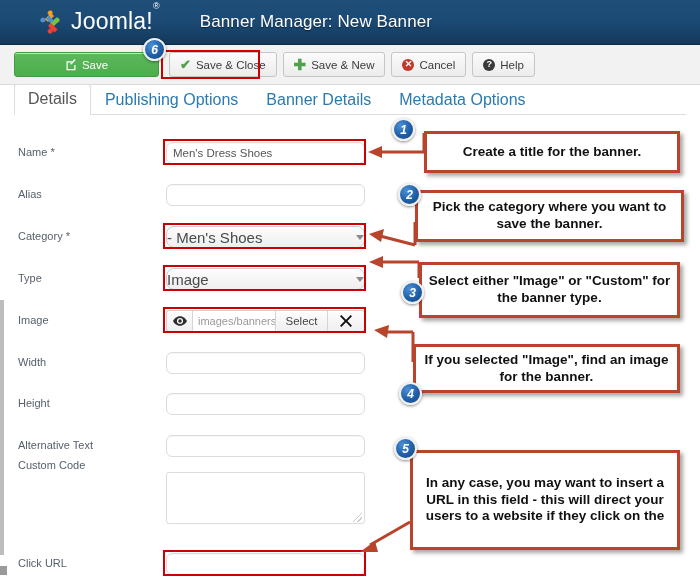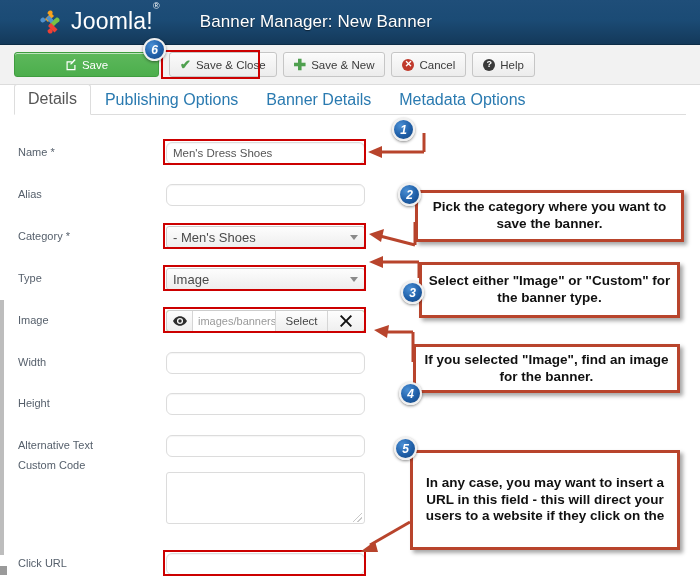--- a/index.html
+++ b/index.html
@@ -146,25 +146,25 @@
     background: #ffffff;
     font-size: 11.5px;
     color: #555;
     padding: 0 6px;
     display: flex; align-items: center;
     box-shadow: 0 1px 1px rgba(0,0,0,.04) inset;
   }
   .sel {
     width: 199px; height: 22px;
     border: 1px solid #cdcdcd;
-    border-radius: 3px;
+    border-radius: 8px;
     background: linear-gradient(to bottom, #fdfdfd 0%, #eeeeee 100%);
-    font-size: 13px;
+    font-size: 15px;
     color: #4a4a4a;
-    padding: 0 6px;
+    padding: 0 0;
     display: flex; align-items: center; justify-content: space-between;
   }
   .caret {
     width: 0; height: 0;
     border-left: 4px solid transparent;
     border-right: 4px solid transparent;
     border-top: 5px solid #8a8a8a;
   }
   .textarea {
     width: 199px; height: 52px;
@@ -439,20 +439,21 @@
 
     <line x1="413" y1="350" x2="413" y2="362" stroke="#b8442c" stroke-width="3"></line>
     <line x1="413" y1="332" x2="413" y2="350" stroke="#b8442c" stroke-width="3"></line>
     <line x1="413" y1="332" x2="385" y2="332" stroke="#b8442c" stroke-width="3"></line>
     <polygon points="374,330 389,325 387,338" fill="#b8442c"></polygon>
 
     <line x1="410" y1="522" x2="370" y2="545" stroke="#b8442c" stroke-width="3"></line>
     <polygon points="360,552 375,541 378,552" fill="#b8442c"></polygon>
   </svg>
 
+  <div class="callout" style="left:424px; top:131px; width:256px; height:42px;">Create a title for the banner.</div>
   <div class="badge" style="left:392px; top:118px;">1</div>
 
   <div class="callout" style="left:415px; top:190px; width:269px; height:52px;">Pick the category where you want to save the banner.</div>
   <div class="badge" style="left:398px; top:183px;">2</div>
 
   <div class="callout" style="left:419px; top:262px; width:261px; height:56px;">Select either "Image" or "Custom" for the banner type.</div>
   <div class="badge" style="left:401px; top:281px;">3</div>
 
   <div class="callout" style="left:413px; top:344px; width:267px; height:49px;">If you selected "Image", find an image for the banner.</div>
   <div class="badge" style="left:399px; top:382px;">4</div>

